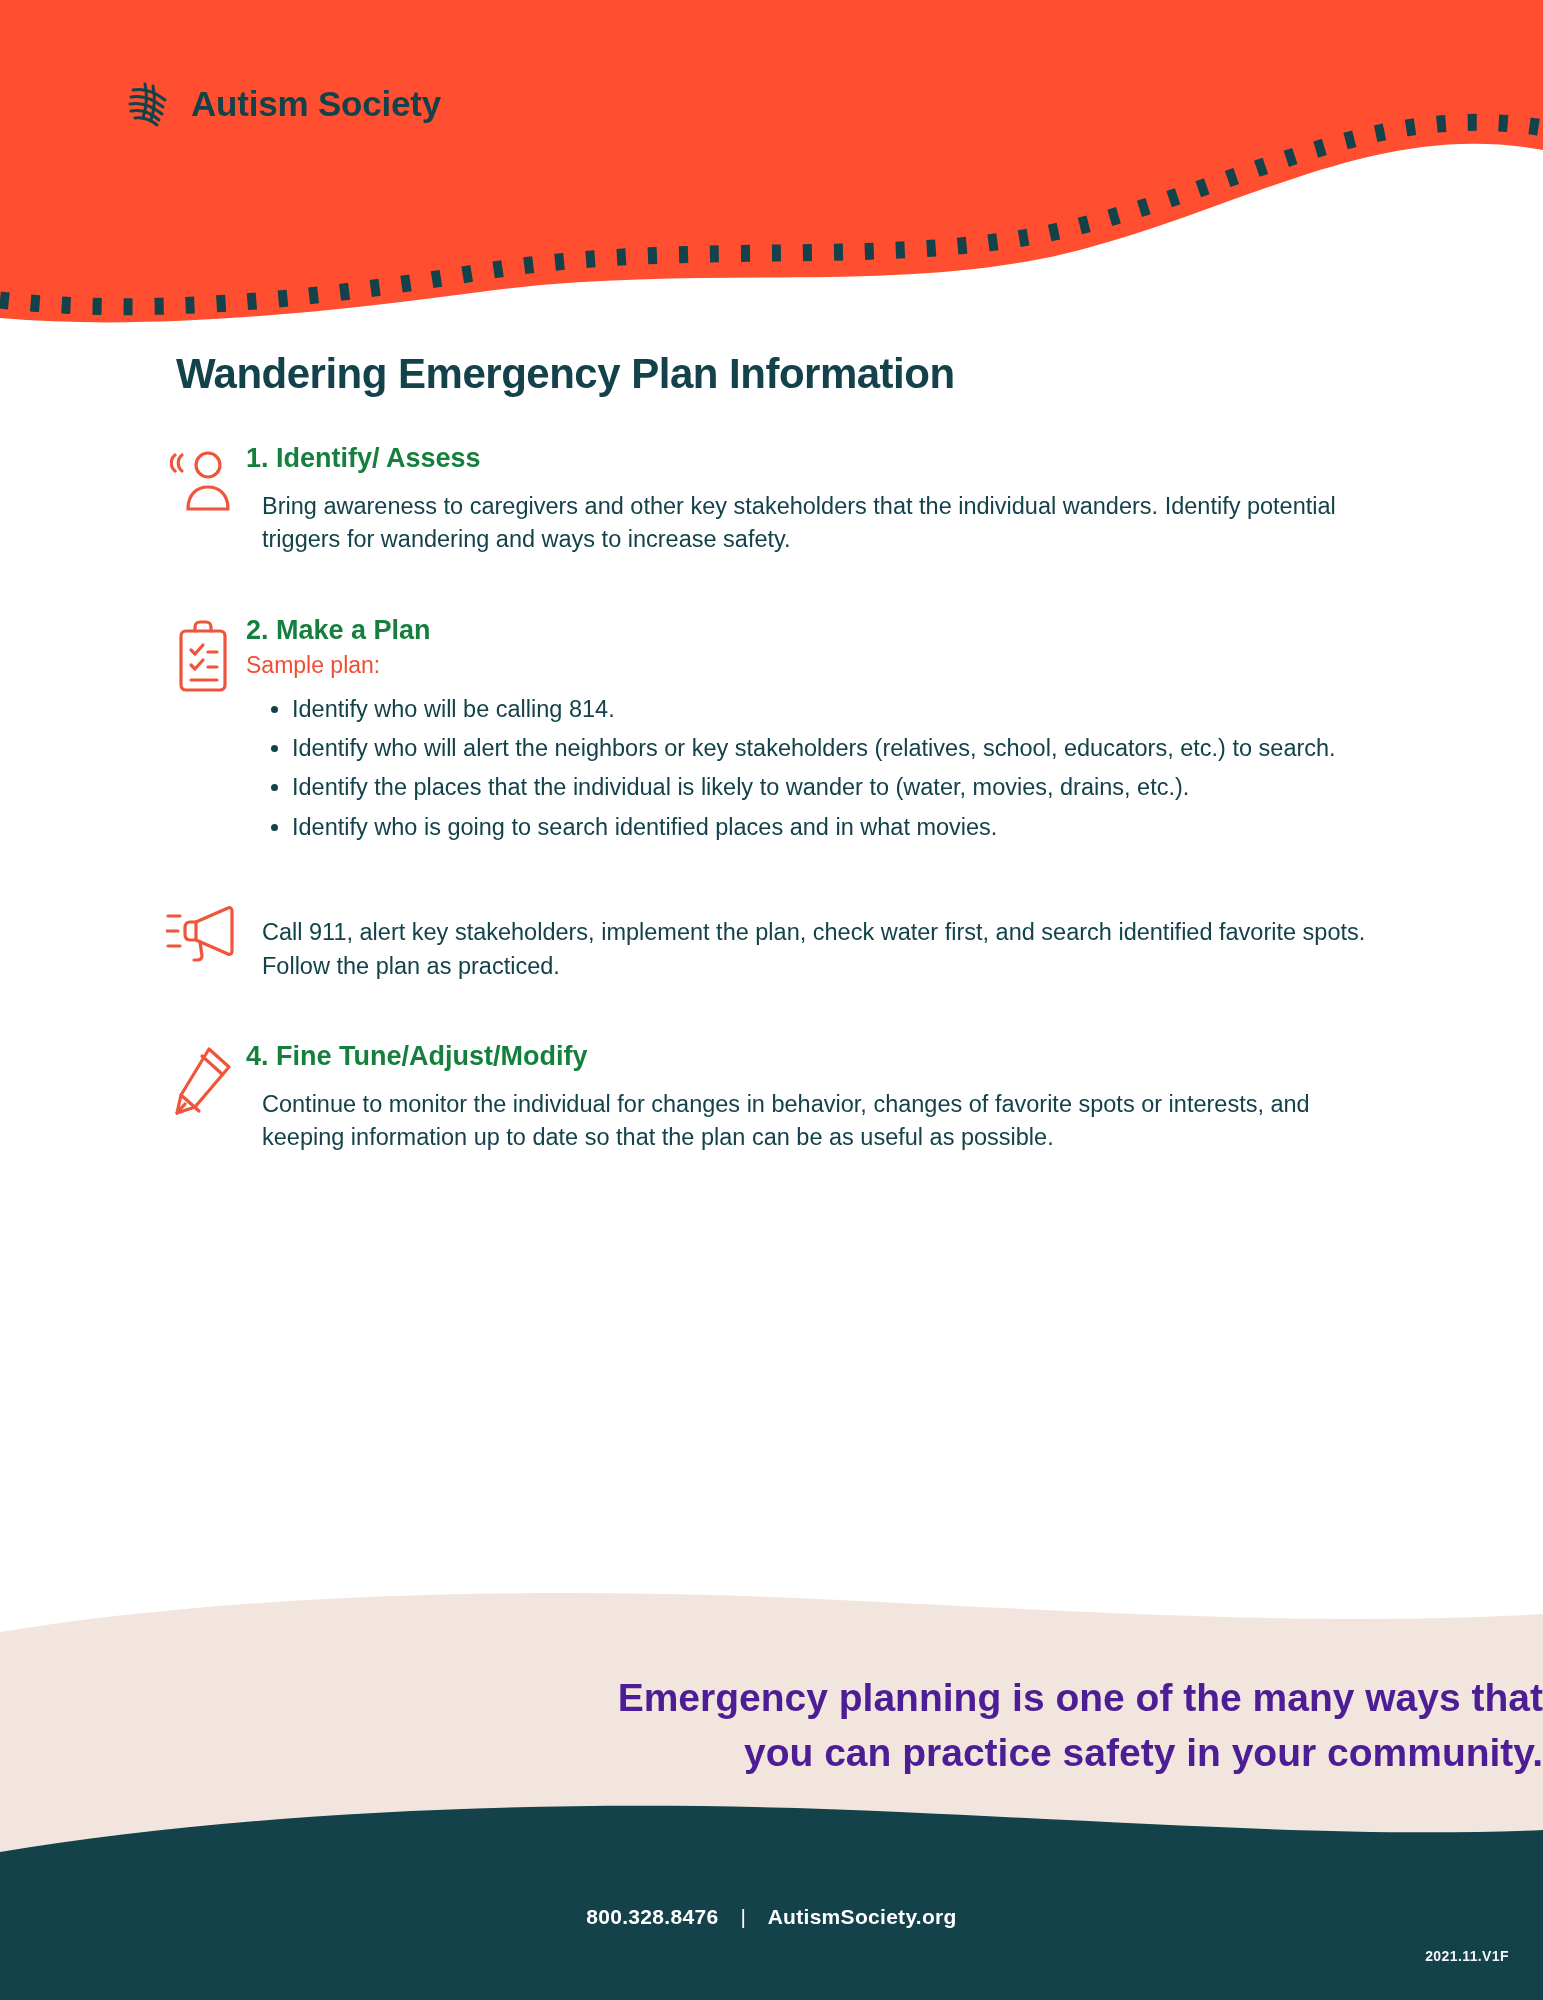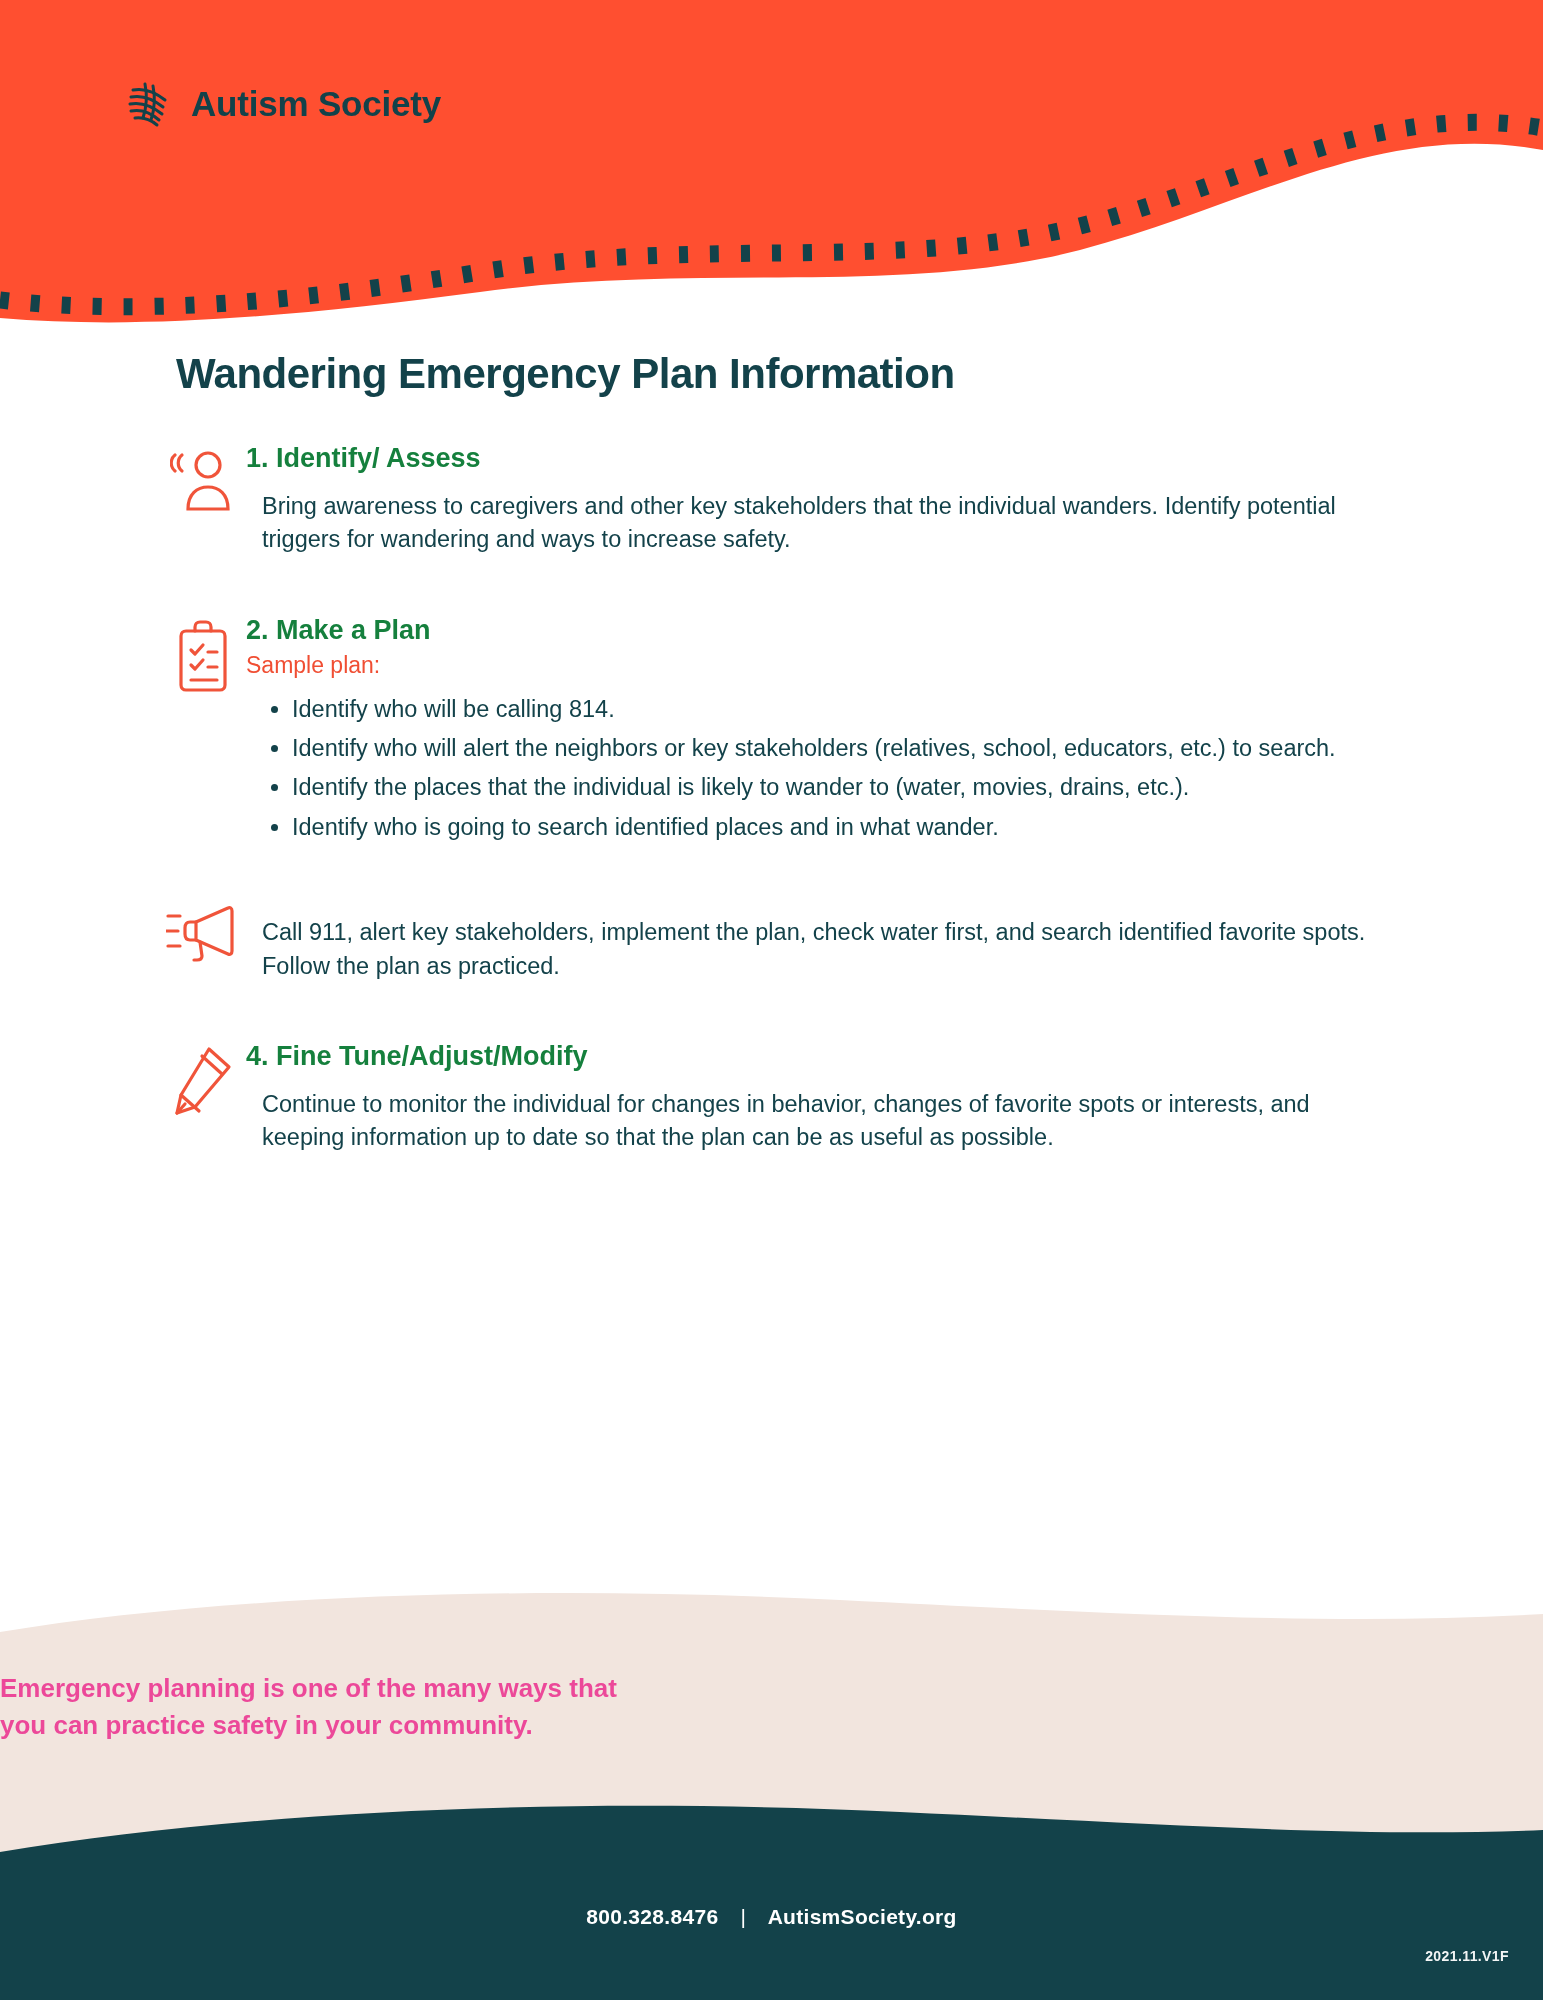--- a/index.html
+++ b/index.html
@@ -123,26 +123,26 @@
     width: 1543px;
     height: 290px;
     z-index: 2;
     overflow: hidden;
   }
   .banner-text {
     position: absolute;
     top: 1670px;
     left: 0;
     width: 1543px;
-    text-align: left;
+    text-align: right;
     z-index: 3;
-    font-size: 26px;
+    font-size: 39px;
     font-weight: 700;
     line-height: 1.42;
-    color: #ec4899;
+    color: #4c1d95;
   }
 
   
   .footer-wrap {
     position: absolute;
     left: 0;
     top: 1790px;
     width: 1543px;
     height: 210px;
     z-index: 2;
@@ -242,21 +242,21 @@
           </g>
         </svg>
       </div>
       <div class="step-body">
         <h2 class="step-title">2. Make a Plan</h2>
         <p class="step-sub">Sample plan:</p>
         <ul class="step-list">
           <li>Identify who will be calling 814.</li>
           <li>Identify who will alert the neighbors or key stakeholders (relatives, school, educators, etc.) to search.</li>
           <li>Identify the places that the individual is likely to wander to (water, movies, drains, etc.).</li>
-          <li>Identify who is going to search identified places and in what wander.</li>
+          <li>Identify who is going to search identified places and in what movies.</li>
         </ul>
       </div>
     </div>
 
     <div class="step step-3">
       <div class="step-icon">
         <svg width="74" height="60" viewBox="0 0 74 60" xmlns="http://www.w3.org/2000/svg">
           <g stroke="#F0543A" stroke-width="3.2" fill="none" stroke-linecap="round" stroke-linejoin="round">
             <path d="M30,18 L62,4 C64,3 66,4 66,7 V47 C66,50 64,51 62,50 L30,36 Z"></path>
             <path d="M30,18 H24 C21,18 19,20 19,24 V30 C19,34 21,36 24,36 H30"></path>

